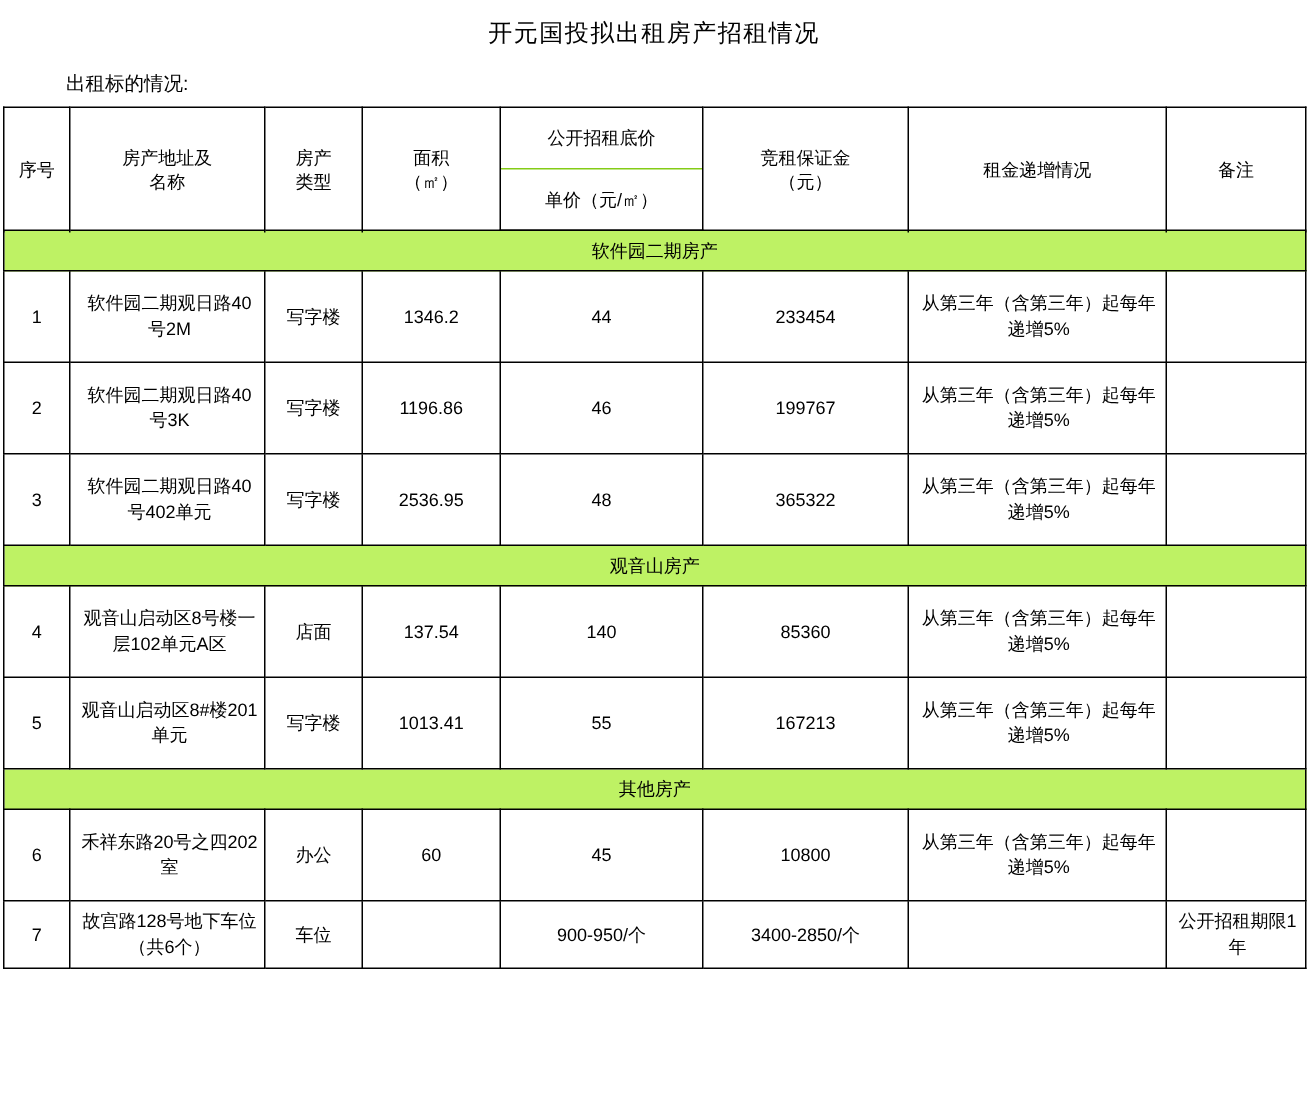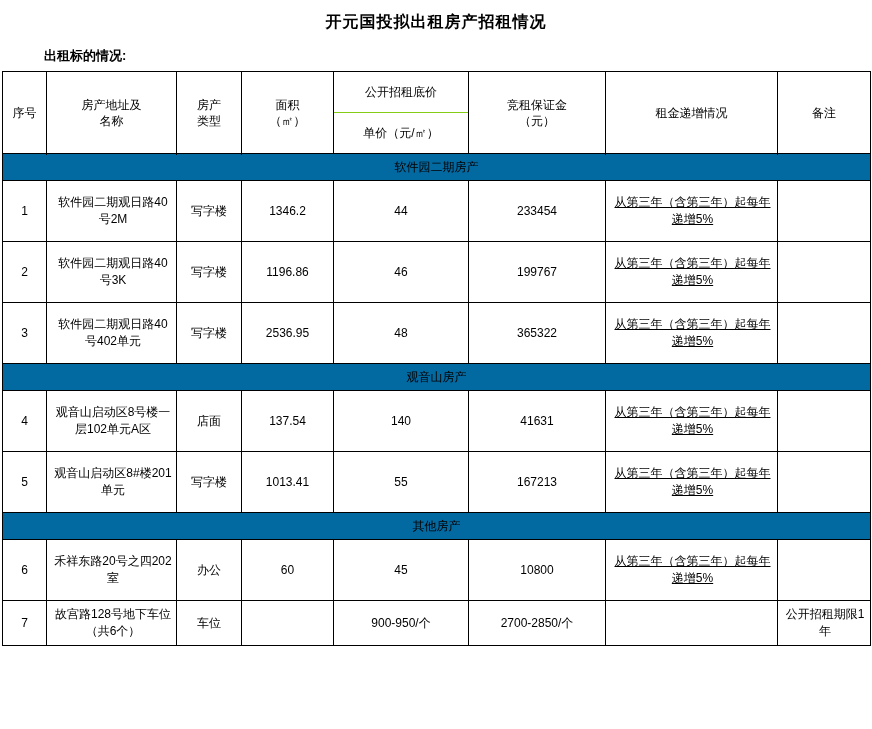--- a/index.html
+++ b/index.html
@@ -16,28 +16,28 @@
   }
   .page {
     position: relative;
     width: 872px;
     height: 729px;
     box-sizing: border-box;
   }
   .doc-title {
     text-align: center;
     font-size: 16px;
-    font-weight: bold;
+    font-weight: normal;
     letter-spacing: 1px;
     padding-top: 12px;
     padding-bottom: 0px;
   }
   .subtitle {
     font-size: 13px;
-    font-weight: bold;
+    font-weight: normal;
     margin: 14px 0 6px 44px;
   }
   table.main {
     border-collapse: collapse;
     width: 868px;
     margin: 0 2px;
     table-layout: fixed;
   }
   table.main td, table.main th {
     border: 1px solid #000000;
@@ -57,38 +57,37 @@
   .hdr-split .top {
     border-bottom: 1px solid #84cc16;
     padding: 12px 3px;
     line-height: 1.35;
   }
   .hdr-split .bot {
     padding: 12px 3px;
     line-height: 1.35;
   }
   .group-row td {
-    background: #0369a1;
+    background: #bef264;
     text-align: left;
     font-size: 13px;
     font-weight: bold;
     padding: 5px 6px;
     height: 22px;
   }
   .addr {
     text-align: center;
     padding-left: 6px !important;
     line-height: 1.45;
   }
   .esc {
     text-align: left;
     padding-left: 5px !important;
     line-height: 1.45;
     font-size: 12px;
-    text-decoration: underline;
   }
   .remark {
     text-align: left;
     padding-left: 5px !important;
     line-height: 1.45;
     font-size: 12px;
   }
   .data-row td {
     height: 56px;
   }
@@ -166,21 +165,21 @@
         </tr>
         <tr class="group-row">
           <td colspan="8">观音山房产</td>
         </tr>
         <tr class="data-row">
           <td>4</td>
           <td class="addr">观音山启动区8号楼一层102单元A区</td>
           <td>店面</td>
           <td>137.54</td>
           <td>140</td>
-          <td>41631</td>
+          <td>85360</td>
           <td class="esc">从第三年（含第三年）起每年递增5%</td>
           <td class="remark"></td>
         </tr>
         <tr class="data-row">
           <td>5</td>
           <td class="addr">观音山启动区8#楼201单元</td>
           <td>写字楼</td>
           <td>1013.41</td>
           <td>55</td>
           <td>167213</td>
@@ -199,20 +198,20 @@
           <td>10800</td>
           <td class="esc">从第三年（含第三年）起每年递增5%</td>
           <td class="remark"></td>
         </tr>
         <tr class="short-row">
           <td>7</td>
           <td class="addr">故宫路128号地下车位（共6个）</td>
           <td>车位</td>
           <td></td>
           <td>900-950/个</td>
-          <td>2700-2850/个</td>
+          <td>3400-2850/个</td>
           <td class="esc"></td>
           <td class="remark">公开招租期限1年</td>
         </tr>
       </tbody>
   </table>
 
 </div>
 
 </body></html>

